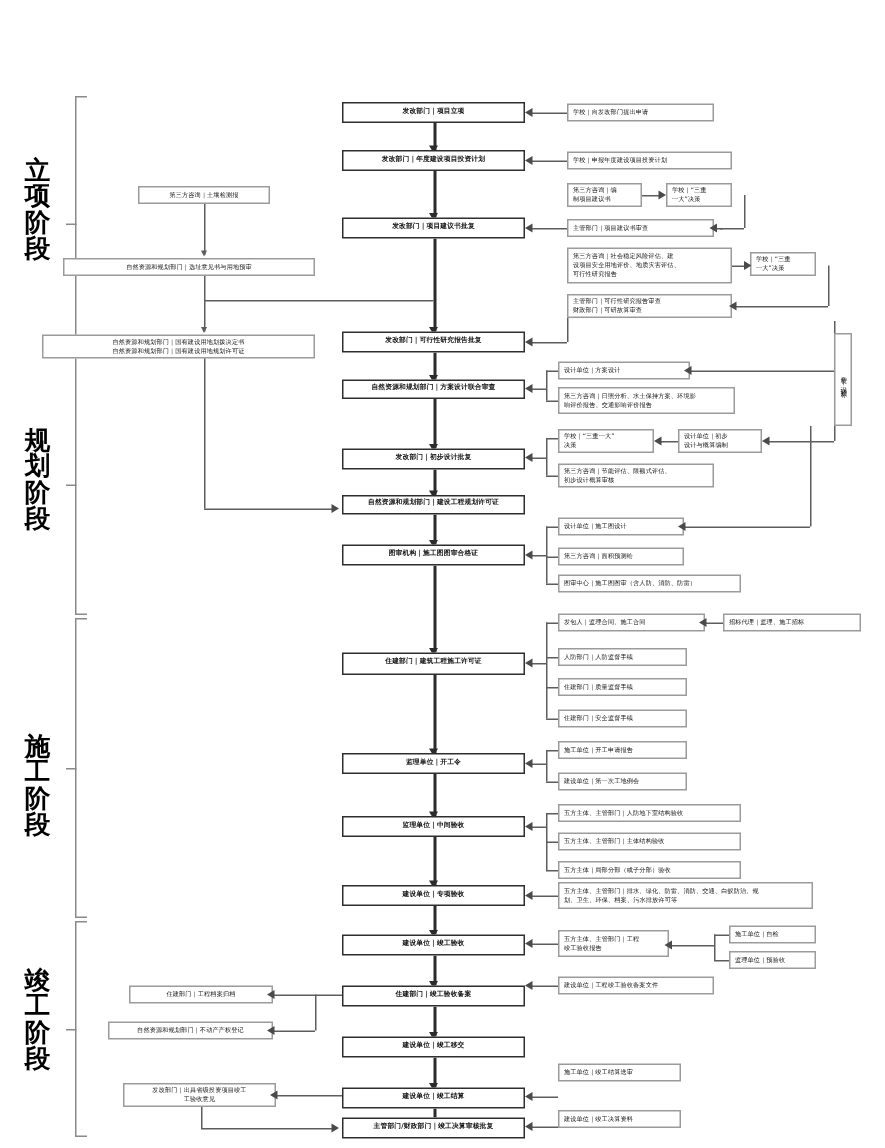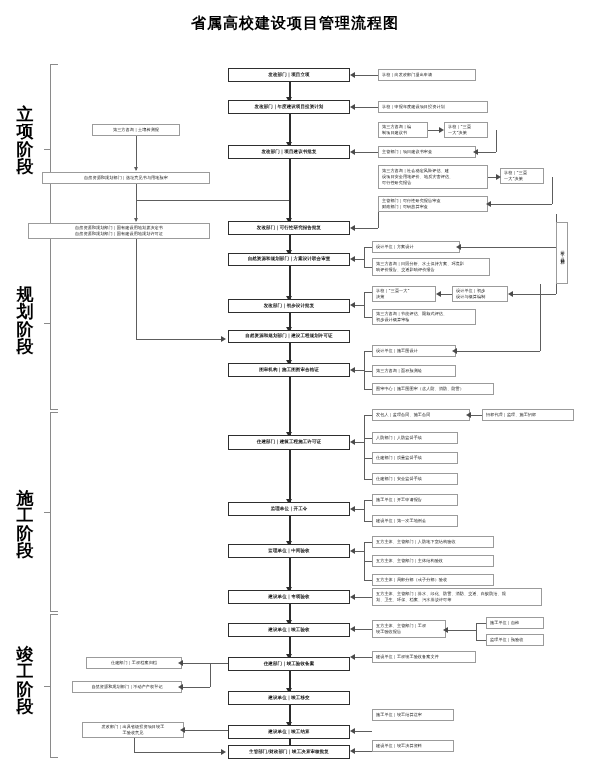--- a/index.html
+++ b/index.html
@@ -87,21 +87,20 @@
   .bracket .bv{position:absolute;left:6px;top:0;bottom:0;width:1px;background:#8a8a8a;}
   .bracket .bt{position:absolute;left:6px;top:0;width:8px;height:1px;background:#8a8a8a;}
   .bracket .bb{position:absolute;left:6px;bottom:0;width:8px;height:1px;background:#8a8a8a;}
   .bracket .bm{position:absolute;left:0px;top:50%;width:7px;height:1px;background:#8a8a8a;}
 </style>
 </head>
 <body>
 
 <div id="chart">
 
-  <div class="title">省属高校建设项目管理流程图</div>
 
   <div class="bracket" style="left:44px;top:64px;width:15px;height:170px;">
     <div class="bv"></div>
       <div class="bt"></div>
       <div class="bb"></div>
       <div class="bm"></div>
   </div>
   <div class="bracket" style="left:44px;top:236px;width:15px;height:174px;">
     <div class="bv"></div>
       <div class="bt"></div>

